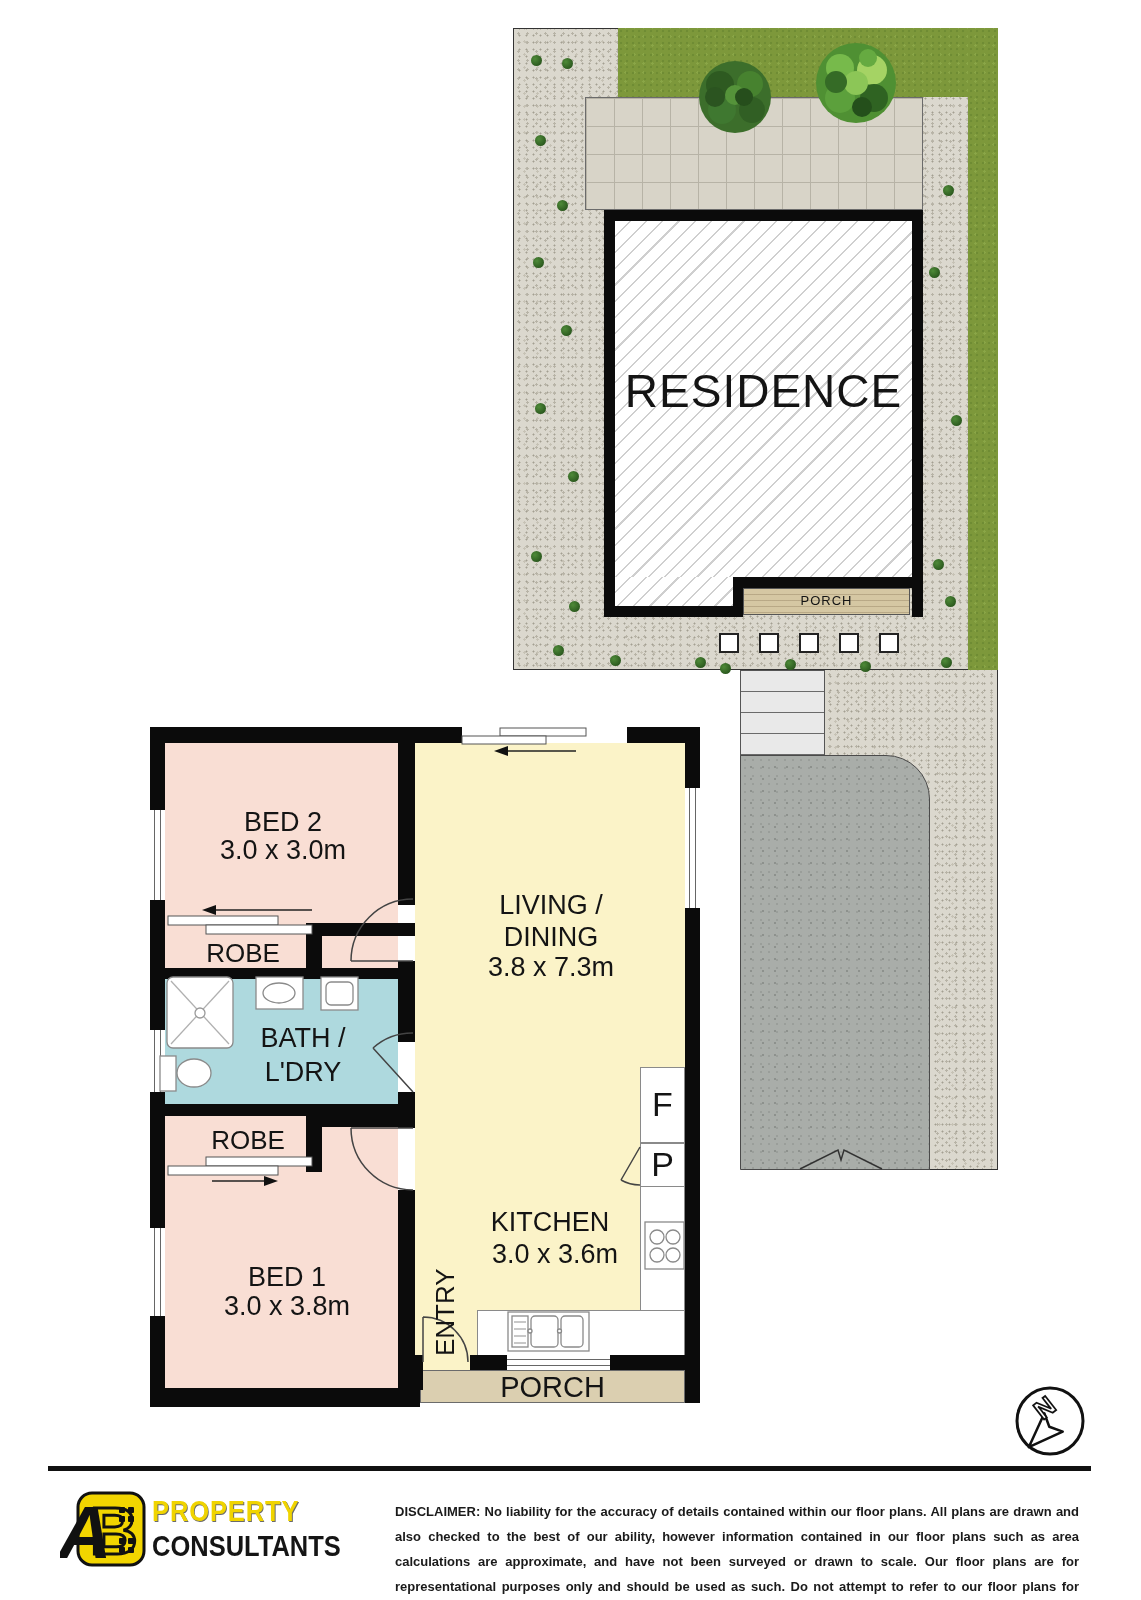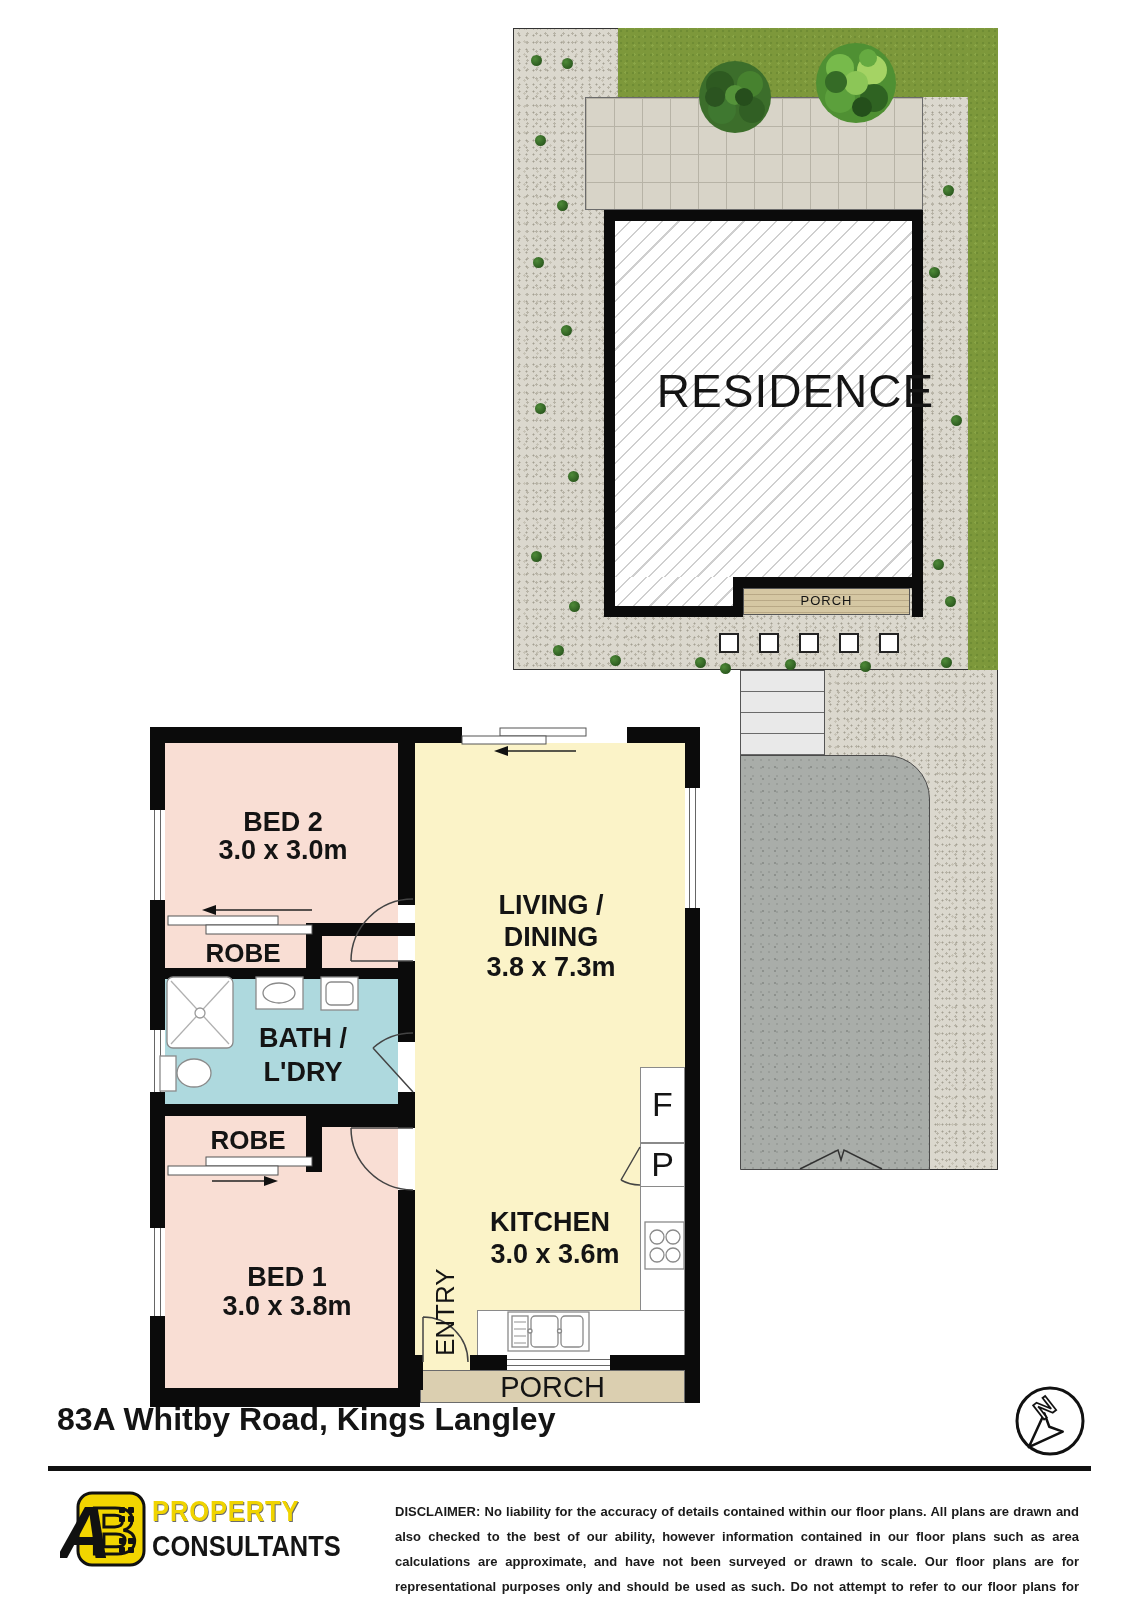--- a/index.html
+++ b/index.html
@@ -39,23 +39,23 @@
   .bush{position:absolute;width:11px;height:11px;border-radius:50%;
     background:radial-gradient(circle at 35% 35%,#4e8a38,#2c5a1f 72%);}
   
   .pink{background:#f9ded4;}
   .yellow{background:#fbf3c8;}
   .blue{background:#aed9de;}
   .planporch{background-color:#dbcfb0;border:1px solid #6b6b6b;}
   .counter{background:#fff;border:1px solid #8a8a8a;box-sizing:border-box;}
   
   .lbl{position:absolute;text-align:center;color:#141414;line-height:1.1;white-space:nowrap;}
-  .room{font-size:27px;font-weight:bold;}
+  .room{font-size:27px;}
   .small-cap{letter-spacing:1px;}
-  #residence-label{font-size:46px;letter-spacing:1px;padding-left:32px;}
+  #residence-label{font-size:46px;letter-spacing:1px;}
   #siteplan-cap1,#siteplan-cap2{font-size:30px;font-weight:bold;}
   #address{font-size:32px;font-weight:bold;text-align:left;}
   #rule{background:#111;}
   #disclaimer{position:absolute;left:395px;top:1486px;width:684px;
     font-size:13px;font-weight:bold;line-height:25px;text-align:justify;color:#1a1a1a;}
   #logo-property{position:absolute;left:152px;top:1495px;font-size:29px;font-weight:bold;
     color:#f0d400;transform:scaleX(.88);transform-origin:left;
     text-shadow:1px 1px 0 #6b6b6b;letter-spacing:1px;}
   #logo-consultants{position:absolute;left:152px;top:1529px;font-size:30px;font-weight:bold;
     color:#151515;transform:scaleX(.85);transform-origin:left;letter-spacing:0px;}
@@ -256,21 +256,20 @@
   <div class="lbl room" style="left:451px;top:891px;width:200px;">LIVING /</div>
   <div class="lbl room" style="left:451px;top:923px;width:200px;">DINING</div>
   <div class="lbl room" style="left:451px;top:953px;width:200px;">3.8 x 7.3m</div>
   <div class="lbl room" style="left:450px;top:1208px;width:200px;text-align:center;">KITCHEN</div>
   <div class="lbl room" style="left:455px;top:1240px;width:200px;">3.0 x 3.6m</div>
   <div class="lbl" style="left:640px;top:1086px;width:45px;font-size:34px;">F</div>
   <div class="lbl" style="left:640px;top:1146px;width:45px;font-size:34px;">P</div>
   <div id="entry-label">ENTRY</div>
   <div class="lbl" style="left:420px;top:1372px;width:265px;font-size:29px;">PORCH</div>
 
-  <div class="lbl" id="address" style="left:57px;top:1402px;width:700px;">83A Whitby Road, Kings Langley</div>
   <div class="abs" id="rule" style="left:48px;top:1466px;width:1043px;height:5px;"></div>
 
   <svg class="abs" style="left:60px;top:1490px;" width="92" height="80" viewBox="0 0 92 80">
     <rect x="18" y="3" width="66" height="72" rx="14" fill="#f2d500" stroke="#111" stroke-width="3"></rect>
     <text x="30" y="64" font-size="66" font-weight="bold" fill="#f2d500" stroke="#111" stroke-width="3" font-family="Liberation Sans, sans-serif">B</text>
     <g fill="#111">
       <rect x="59" y="17" width="6" height="6" rx="1"></rect>
         <rect x="68" y="17" width="6" height="6" rx="1"></rect>
       <rect x="59" y="26" width="6" height="6" rx="1"></rect>
         <rect x="68" y="26" width="6" height="6" rx="1"></rect>

